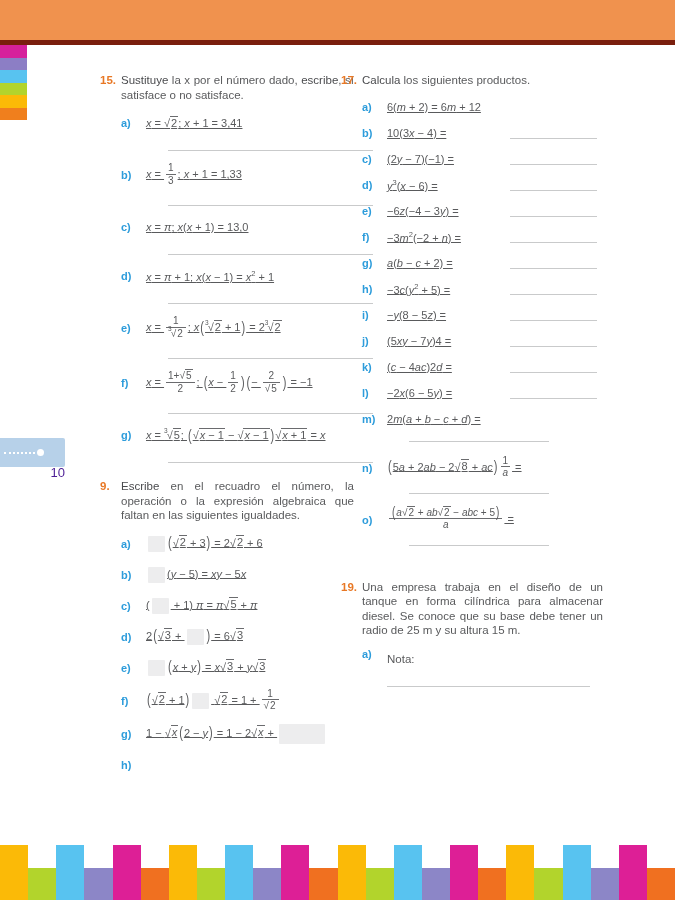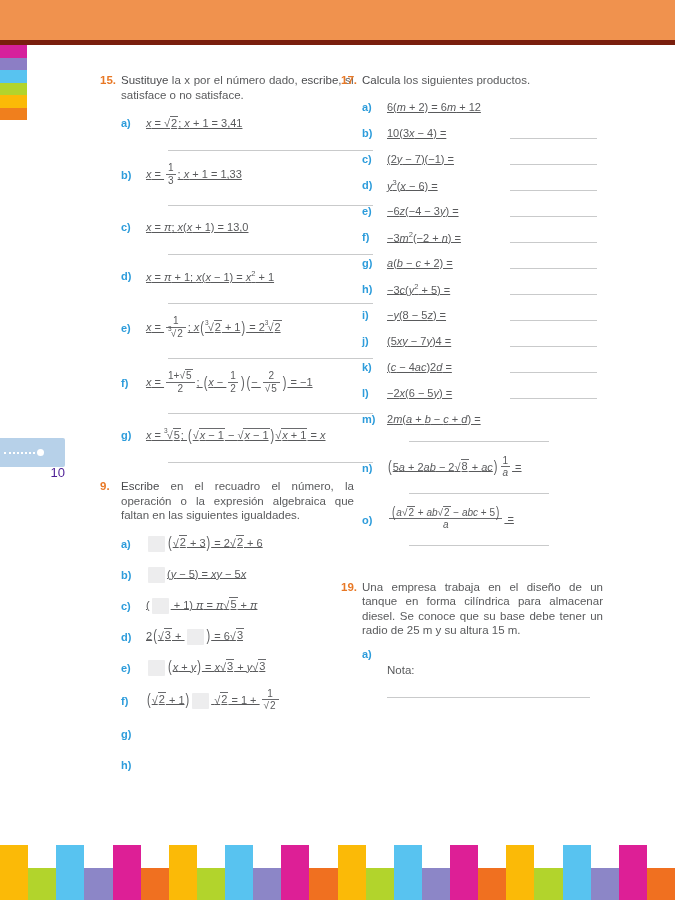--- a/index.html
+++ b/index.html
@@ -55,21 +55,21 @@
   .bp{display:inline-block;transform:scaleY(1.45);margin:0 1px;font-weight:300;}
   .bx{display:inline-block;width:17px;height:16px;background:#ededee;border-radius:1px;
       vertical-align:middle;margin:0 2px;}
   .bx.w{width:46px;height:20px;}
   
   .p18{text-align:justify;}
   .sub18{display:flex;margin-top:9px;align-items:flex-start;margin-left:21px;}
   .sub18 .ltr{margin-top:1px;}
   .sub18 .body{flex:1;font-size:11.5px;line-height:14.5px;}
   .sub18 .body .t{text-align:justify;}
-  .nota{margin-top:16px;}
+  .nota{margin-top:5px;}
   .formula{margin-top:3px;font-size:11px;}
   
   .footer{position:absolute;left:0;right:0;bottom:0;height:55px;display:flex;align-items:flex-end;}
   .fblock{flex:none;width:28.125px;}
   .fblock.tall{height:55px;}
   .fblock.short{height:32px;}
 </style>
 </head>
 <body>
 
@@ -181,20 +181,21 @@
           </div>
           <div class="row">
             <span class="ltr">f)</span>
             <span class="math"><span class="bp">(</span><span class="rt">√<span class="ov">2</span></span> + 1<span class="bp">)</span><span class="bx"></span> <span class="rt">√<span class="ov">2</span></span> = 1 + <span class="f">
                 <span class="fn">1</span>
                 <span class="fd"><span class="rt">√<span class="ov">2</span></span></span>
               </span></span>
           </div>
           <div class="row">
             <span class="ltr">g)</span>
+            <span class="math">1 − <span class="rt">√<span class="ov"><i>x</i></span></span><span class="bp">(</span>2 − <i>y</i><span class="bp">)</span> = 1 − 2<span class="rt">√<span class="ov"><i>x</i></span></span> + <span class="bx w"></span></span>
           </div>
           <div class="row">
             <span class="ltr">h)</span>
           </div>
         </div>
     </section>
   </div>
 
   <div class="col col2">
     <section id="ex17">

